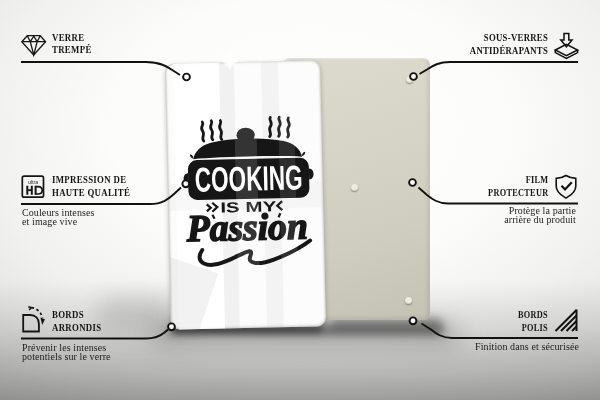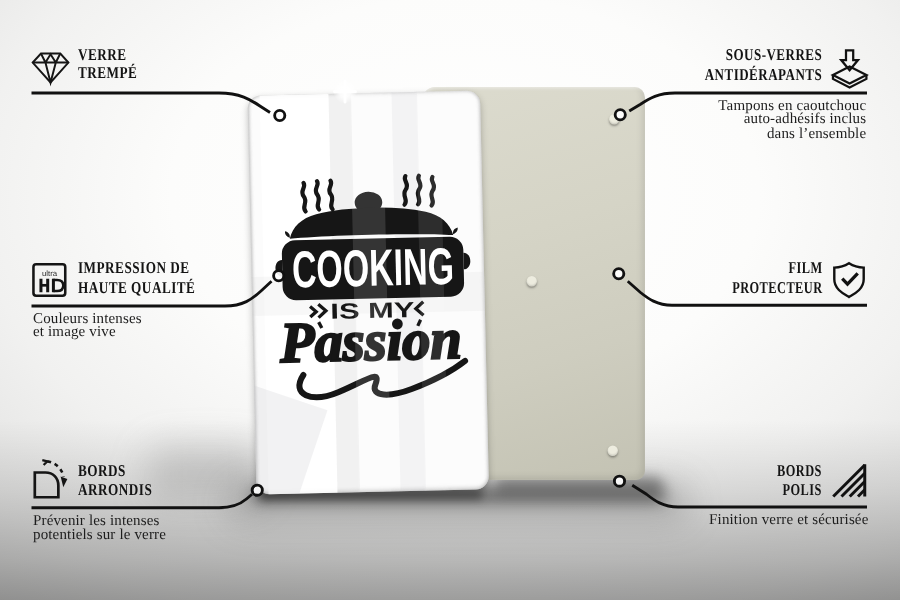--- a/index.html
+++ b/index.html
@@ -153,24 +153,23 @@
  <div class="sub" style="left:22px;top:208px">Couleurs intenses
 et image vive</div>
 
  <div class="hd" style="left:52px;top:308.3px;transform:scaleX(0.80);transform-origin:0 0">BORDS
 ARRONDIS</div>
  <div class="sub" style="left:22px;top:342.5px">Prévenir les intenses
 potentiels sur le verre</div>
 
  <div class="hd right" style="right:52px;top:31px;transform:scaleX(0.79);transform-origin:100% 0">SOUS-VERRES
 ANTIDÉRAPANTS</div>
- <div class="sub right" style="right:22.5px;top:66px">Tampons en caoutchouc
-auto-adhésifs inclus
-dans l’ensemble</div>
 
  <div class="hd right" style="right:52px;top:173px;transform:scaleX(0.75);transform-origin:100% 0">FILM
 PROTECTEUR</div>
+ <div class="sub right" style="right:24px;top:205.5px">Protège la partie
+arrière du produit</div>
 
  <div class="hd right" style="right:52px;top:308.3px;transform:scaleX(0.75);transform-origin:100% 0">BORDS
 POLIS</div>
- <div class="sub right" style="right:21px;top:341.5px">Finition verre et sécurisée</div>
+ <div class="sub right" style="right:21px;top:341.5px">Finition dans et sécurisée</div>
 
 </div>
 
 </body></html>

